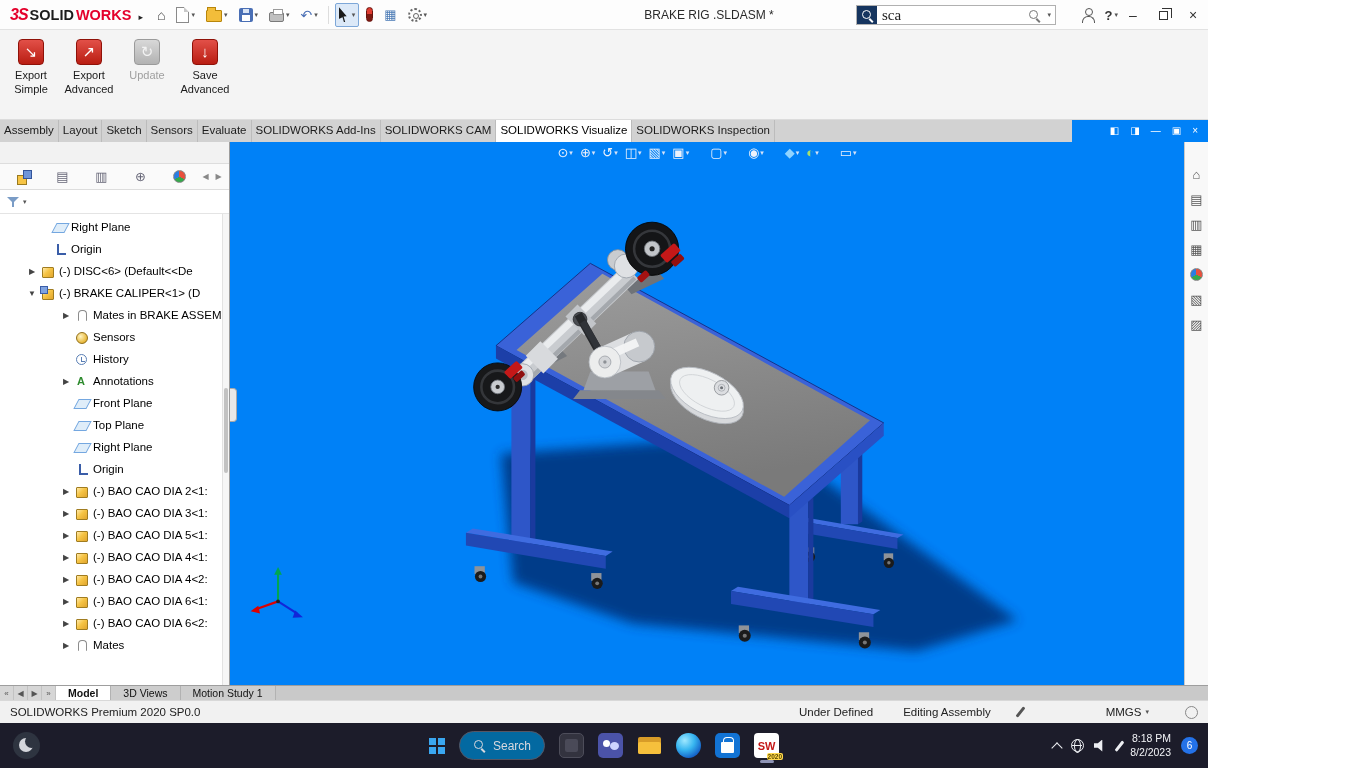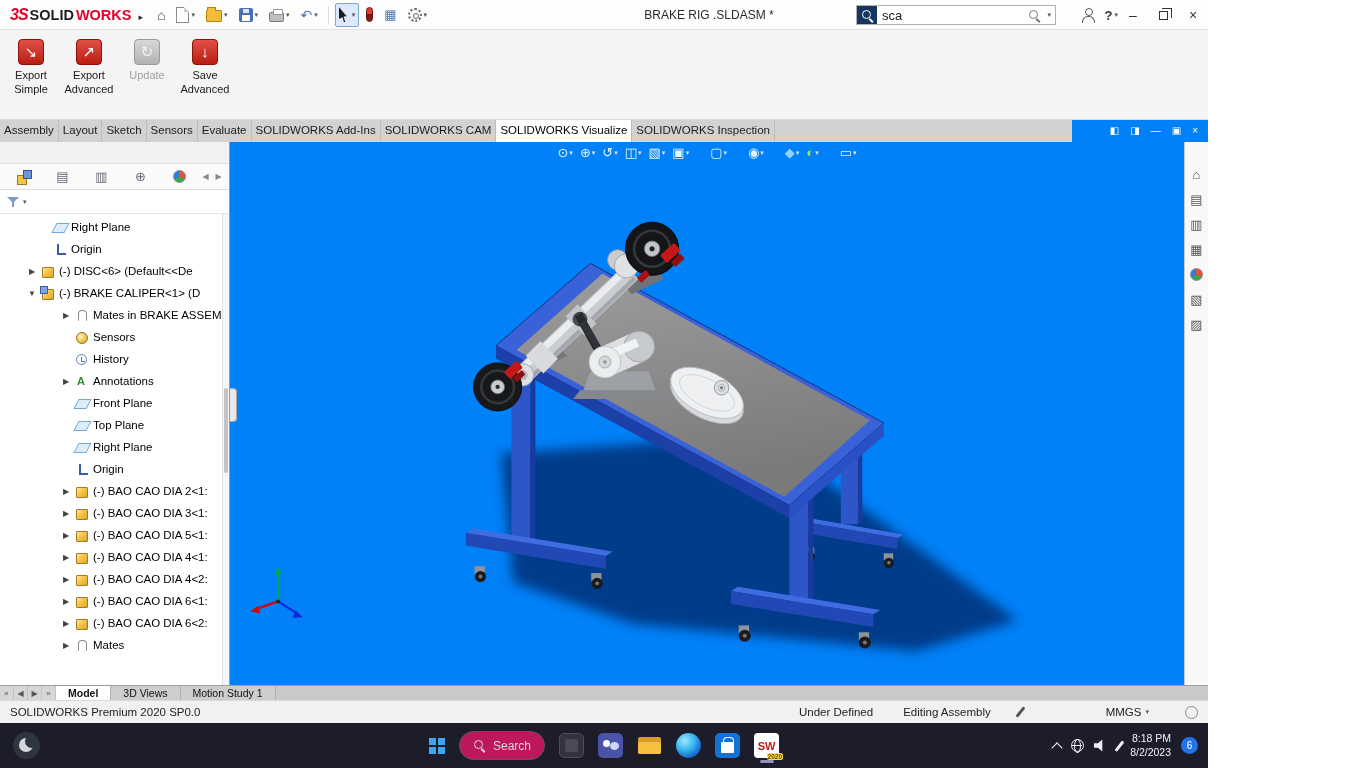--- a/index.html
+++ b/index.html
@@ -34,21 +34,21 @@
 .capsule{width:7px;height:15px;border-radius:4px;background:linear-gradient(#e03c31 50%,#7c1a12 50%);border:1px solid #6a120c}
 .gear{width:14px;height:14px;border:2px dotted #666;border-radius:50%;position:relative}
 .gear::after{content:"";position:absolute;left:3px;top:3px;width:4px;height:4px;border:1.5px solid #666;border-radius:50%}
 .vsep{width:1px;height:18px;background:#ddd;margin:0 3px}
 .title-center{position:absolute;left:570px;right:360px;top:8px;text-align:center;font-size:12px;color:#2a2a2a;white-space:nowrap;overflow:hidden}
 .sbox{position:absolute;right:152px;top:5px;width:200px;height:20px;border:1px solid #b0b0b0;background:#fff;display:flex;align-items:center}
 .sbox .sq{width:20px;height:100%;background:#16355f;display:flex;align-items:center;justify-content:center;color:#fff;flex:none}
 .mag{position:relative;width:13px;height:13px;flex:none}
 .mag::before{content:"";position:absolute;left:1px;top:1px;width:7px;height:7px;border:1.6px solid currentColor;border-radius:50%}
 .mag::after{content:"";position:absolute;left:9px;top:9px;width:4.5px;height:1.6px;background:currentColor;transform:rotate(45deg);transform-origin:0 0}
-.sinput{flex:1;min-width:0;border:none;outline:none;font-size:13px;padding:0 5px;color:#222;font-family:Liberation Sans, sans-serif}
+.sinput{flex:1;min-width:0;border:none;outline:none;font-size:15px;padding:0 5px;color:#222;font-family:Liberation Serif, serif}
 .smag{color:#777;margin-right:2px}
 .tb-right{position:absolute;right:0;top:0;height:30px;display:flex;align-items:center}
 .person{width:14px;height:14px;position:relative;margin-right:8px}
 .person::before{content:"";position:absolute;left:4px;top:0;width:6px;height:6px;border:1.5px solid #555;border-radius:50%}
 .person::after{content:"";position:absolute;left:1px;top:8px;width:11px;height:6px;border:1.5px solid #555;border-bottom:none;border-radius:6px 6px 0 0}
 .helpq{font-weight:bold;font-size:13px;color:#333;margin:0 2px}
 .wbtn{width:30px;height:30px;display:flex;align-items:center;justify-content:center;color:#333;font-size:14px}
 .restore{width:9px;height:9px;border:1px solid #333;background:#fff;position:relative}
 .restore::before{content:"";position:absolute;left:2px;top:-4px;width:9px;height:9px;border-top:1px solid #333;border-right:1px solid #333}
 
@@ -130,21 +130,21 @@
 .scirc{width:13px;height:13px;border:1.5px solid #888;border-radius:50%}
 
 
 .taskbar{height:45px;flex:none;background:#1c1c2a;position:relative;display:flex;align-items:center;justify-content:center}
 .tb-weather{position:absolute;left:13px;top:9px;width:27px;height:27px;border-radius:50%;background:#2e3440;overflow:hidden}
 .tb-weather::before{content:"";position:absolute;left:6px;top:6px;width:14px;height:14px;border-radius:50%;background:#d4d6dc}
 .tb-weather::after{content:"";position:absolute;left:12px;top:3px;width:13px;height:13px;border-radius:50%;background:#2e3440}
 .tb-center{display:flex;align-items:center;gap:14px}
 .win{width:16px;height:16px;position:relative}
 .win::before{content:"";position:absolute;left:0;top:0;width:7px;height:7px;background:#3aa7f0;box-shadow:9px 0 #3aa7f0,0 9px #3aa7f0,9px 9px #3aa7f0}
-.pill{height:29px;border-radius:15px;background:#be185d;border:1px solid #565664;display:flex;align-items:center;gap:7px;padding:0 13px;color:#d8d8de;font-size:12px}
+.pill{height:29px;border-radius:15px;background:#0369a1;border:1px solid #565664;display:flex;align-items:center;gap:7px;padding:0 13px;color:#d8d8de;font-size:12px}
 .app{width:25px;height:25px;border-radius:5px;position:relative;flex:none}
 .app-dark{background:#33333f;border:1px solid #4d4d5a}
 .app-dark::after{content:"";position:absolute;left:5px;top:5px;width:13px;height:13px;background:#4a4a58;border-radius:2px}
 .app-teams{background:#4b53a8}
 .app-teams::before{content:"";position:absolute;left:5px;top:7px;width:7px;height:7px;border-radius:50%;background:#fff}
 .app-teams::after{content:"";position:absolute;left:12px;top:9px;width:9px;height:8px;border-radius:50%;background:#cdd4ff}
 .app-folder{background:transparent}
 .app-folder::before{content:"";position:absolute;left:1px;top:4px;width:23px;height:17px;background:#d89c28;border-radius:2px}
 .app-folder::after{content:"";position:absolute;left:1px;top:9px;width:23px;height:12px;background:#f6c03c;border-radius:2px}
 .app-edge{border-radius:50%;background:radial-gradient(circle at 35% 30%,#9fe8ff,#38b6f0 40%,#1563c8 75%,#0a3f9e)}

